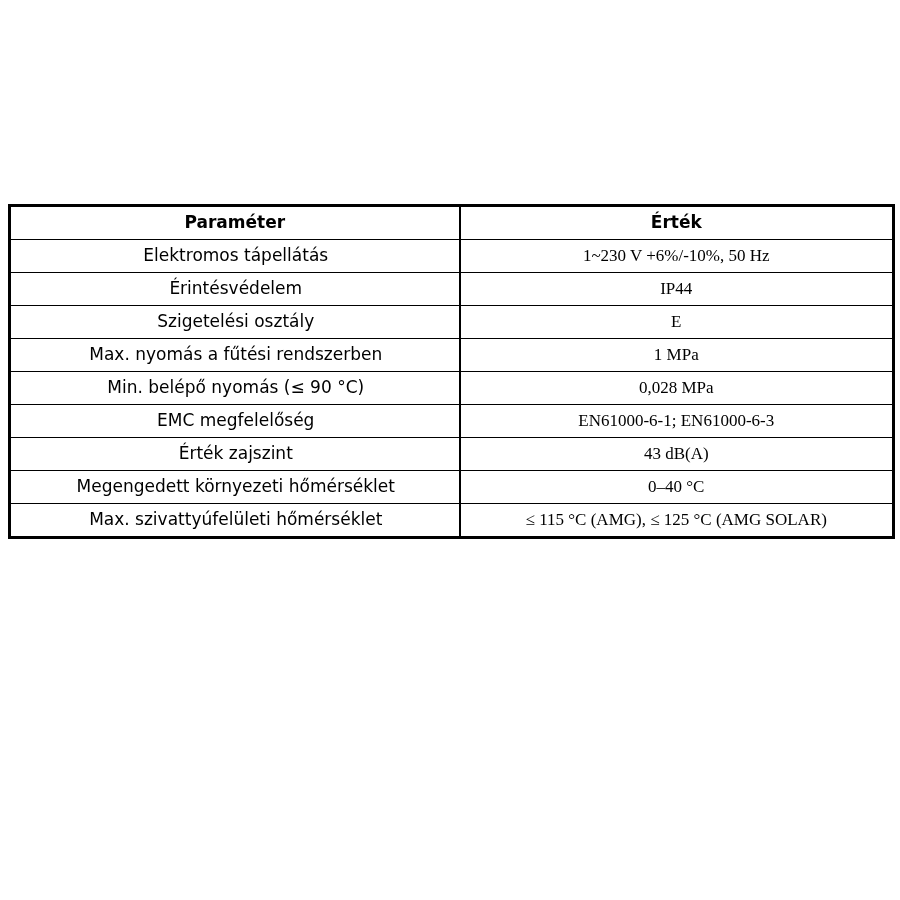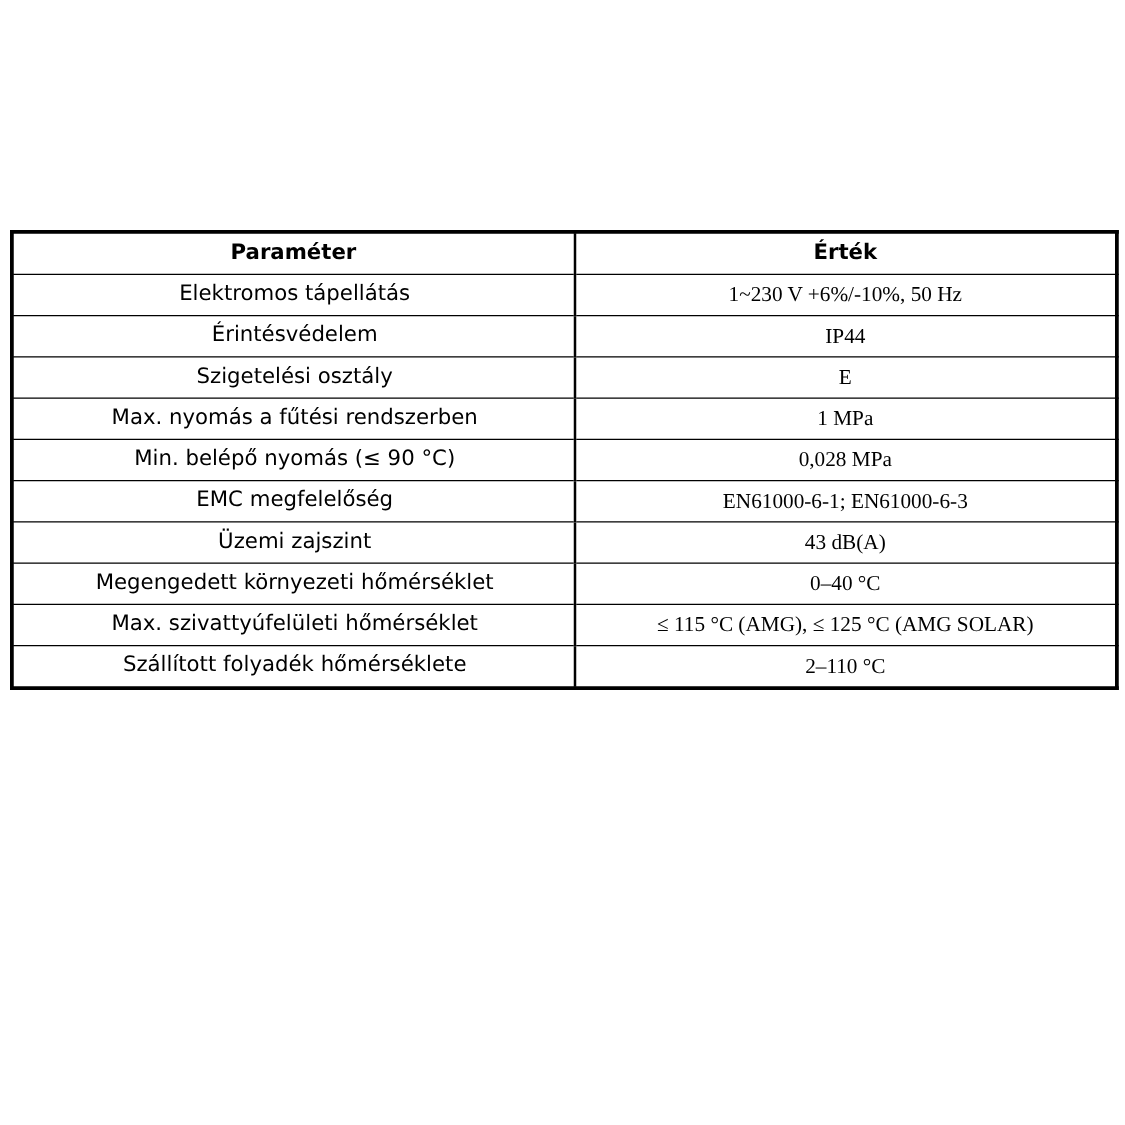--- a/index.html
+++ b/index.html
@@ -11,21 +11,21 @@
     width: 900px;
     height: 900px;
     font-family: "DejaVu Sans", sans-serif;
     color: #000000;
     position: relative;
     overflow: hidden;
   }
   .sheet {
     position: absolute;
     left: 8px;
-    top: 184px;
+    top: 204px;
     width: 884px;
   }
   table.spec-table {
     width: 884px;
     border-collapse: collapse;
     table-layout: fixed;
     border: 3px solid #000000;
   }
   table.spec-table td,
   table.spec-table th {
@@ -100,30 +100,26 @@
         </tr>
         <tr>
           <td class="param">Min. belépő nyomás (≤ 90 °C)</td>
           <td class="value">0,028 MPa</td>
         </tr>
         <tr>
           <td class="param">EMC megfelelőség</td>
           <td class="value">EN61000-6-1; EN61000-6-3</td>
         </tr>
         <tr>
-          <td class="param">Üzemi zajszint</td>
+          <td class="param">Érték zajszint</td>
           <td class="value">43 dB(A)</td>
         </tr>
         <tr>
           <td class="param">Megengedett környezeti hőmérséklet</td>
           <td class="value">0–40 °C</td>
         </tr>
         <tr>
           <td class="param">Max. szivattyúfelületi hőmérséklet</td>
           <td class="value">≤ 115 °C (AMG), ≤ 125 °C (AMG SOLAR)</td>
         </tr>
-        <tr>
-          <td class="param">Szállított folyadék hőmérséklete</td>
-          <td class="value">2–110 °C</td>
-        </tr>
       </tbody>
   </table>
 </div>
 
 </body></html>

